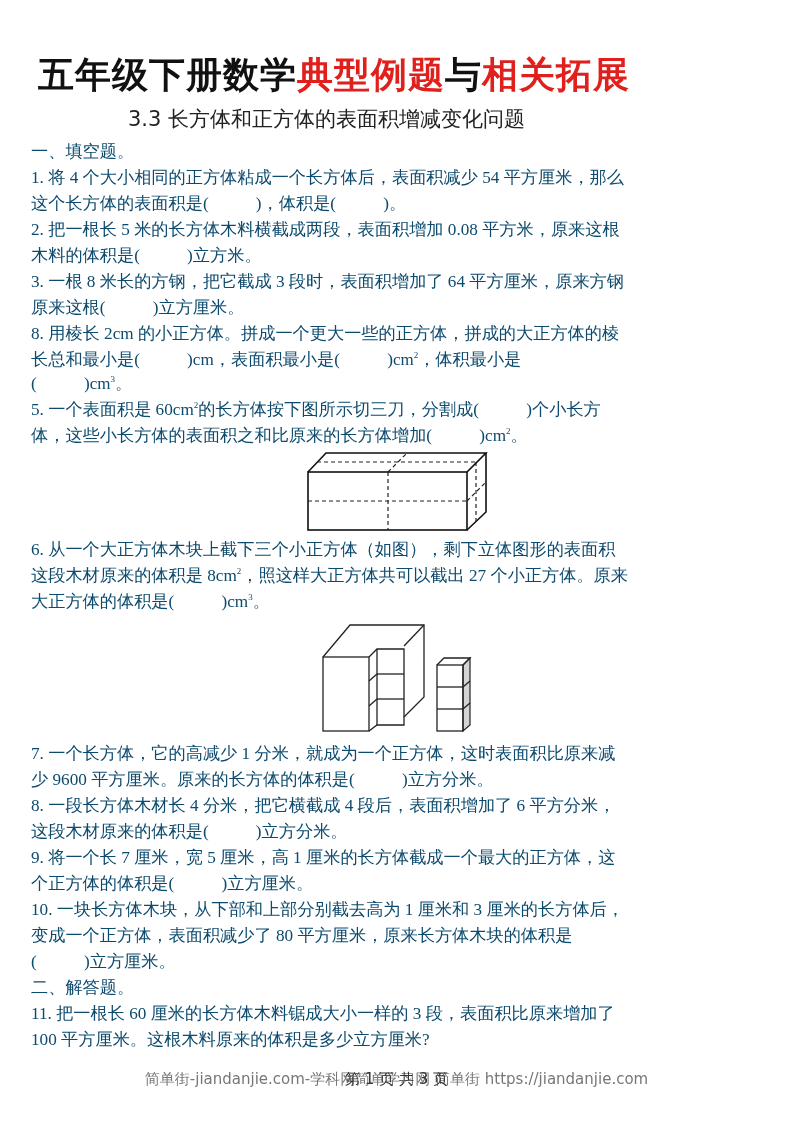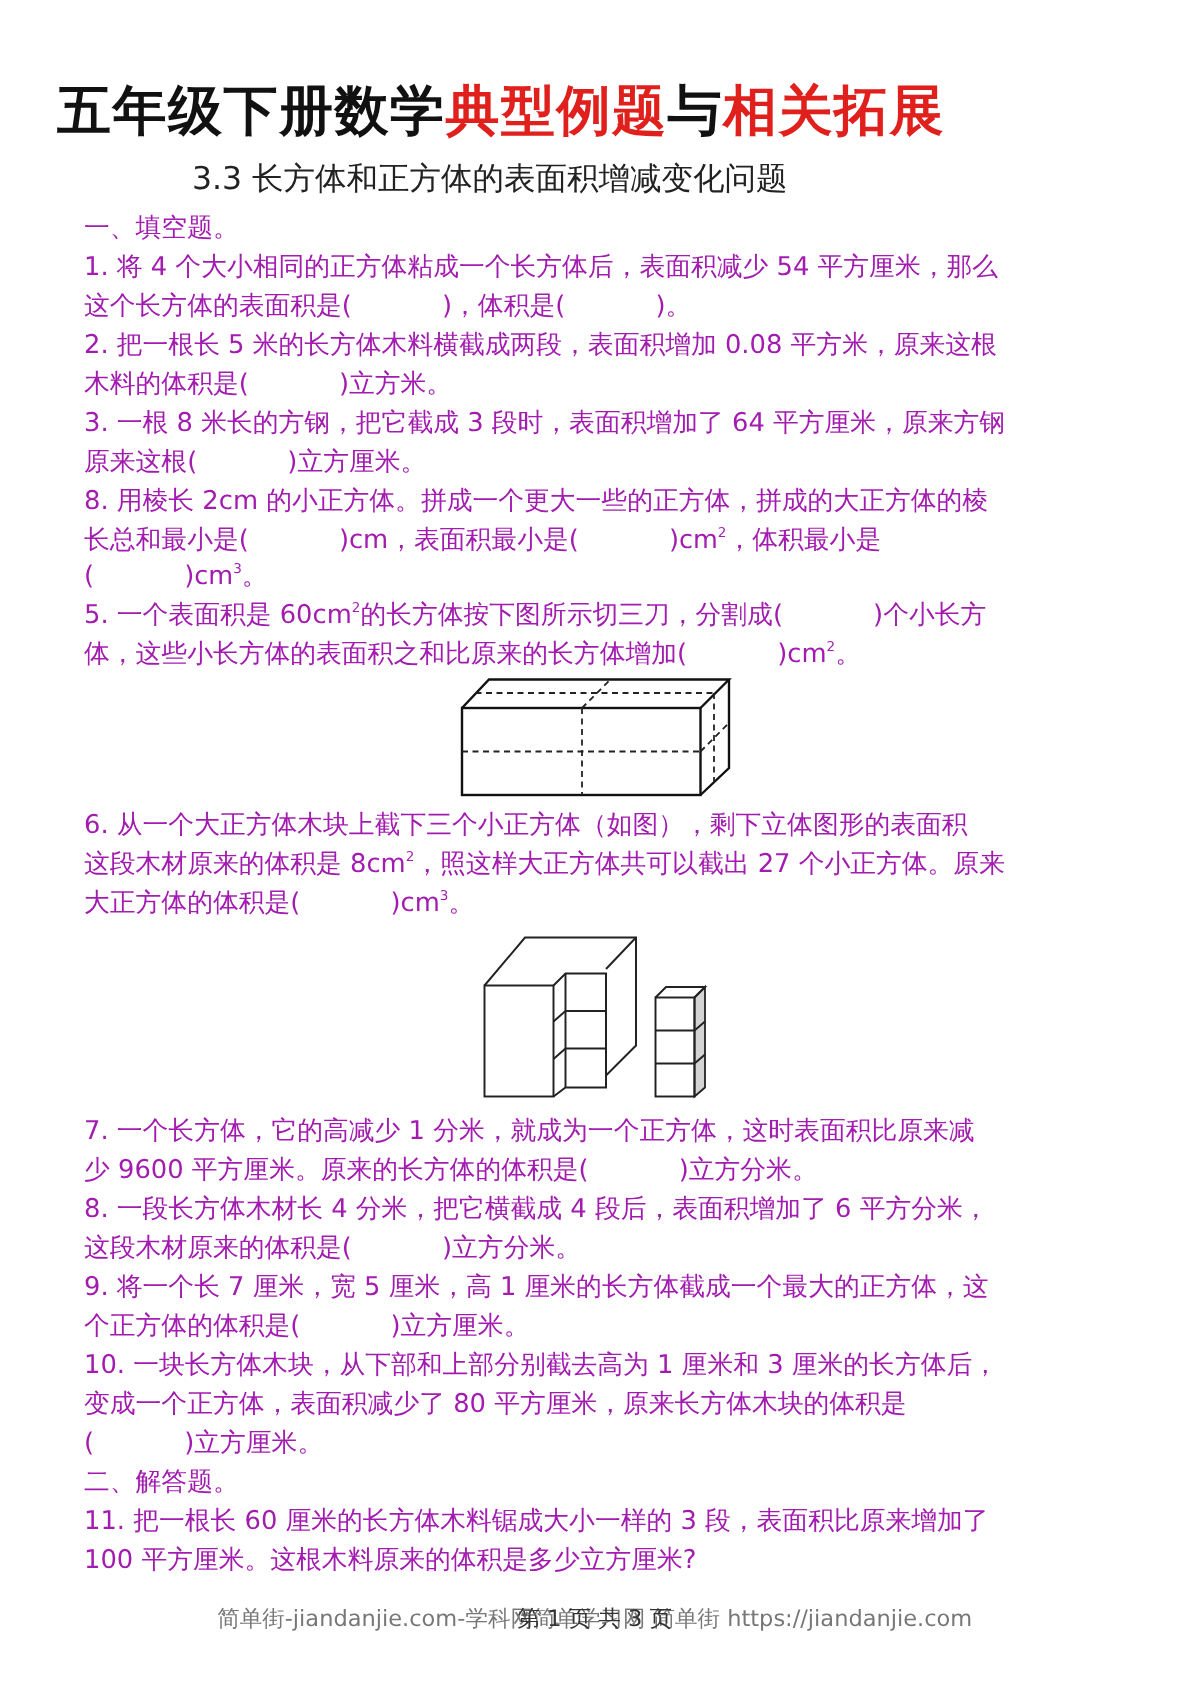--- a/index.html
+++ b/index.html
@@ -3,22 +3,22 @@
 <meta charset="utf-8">
 <style>
   html, body { margin: 0; padding: 0; background: #ffffff; }
   body { width: 793px; height: 1122px; position: relative; overflow: hidden;
          font-family: "DejaVu Sans", "Liberation Sans", sans-serif; color: #111; }
   .title { position: absolute; left: 0; width: 668px; top: 52px; text-align: center;
            font-size: 36px; font-weight: bold; letter-spacing: 1px; line-height: 46px; }
   .title .red { color: #e0201c; }
   .subtitle { position: absolute; left: 0; width: 653px; top: 104px; text-align: center;
               font-size: 21px; line-height: 30px; color: #222; }
-  .line { position: absolute; left: 56px; font-size: 17.2px; line-height: 26px;
-          white-space: pre; color: #a21caf; }
+  .line { position: absolute; left: 31px; font-size: 17.2px; line-height: 26px;
+          white-space: pre; color: #0c4a6e; font-family: Liberation Serif, serif; }
   sup { font-size: 9px; vertical-align: 7px; line-height: 0; }
   .small { font-size: 17px; }
   .fig { position: absolute; }
   .footer { position: absolute; left: 0; width: 793px; top: 1068px; text-align: center;
             font-size: 15px; color: #777; line-height: 22px; }
   .pagenum { position: absolute; left: 0; width: 793px; top: 1068px; text-align: center;
              font-size: 15px; color: #333; line-height: 22px; }
 </style>
 </head>
 <body>

